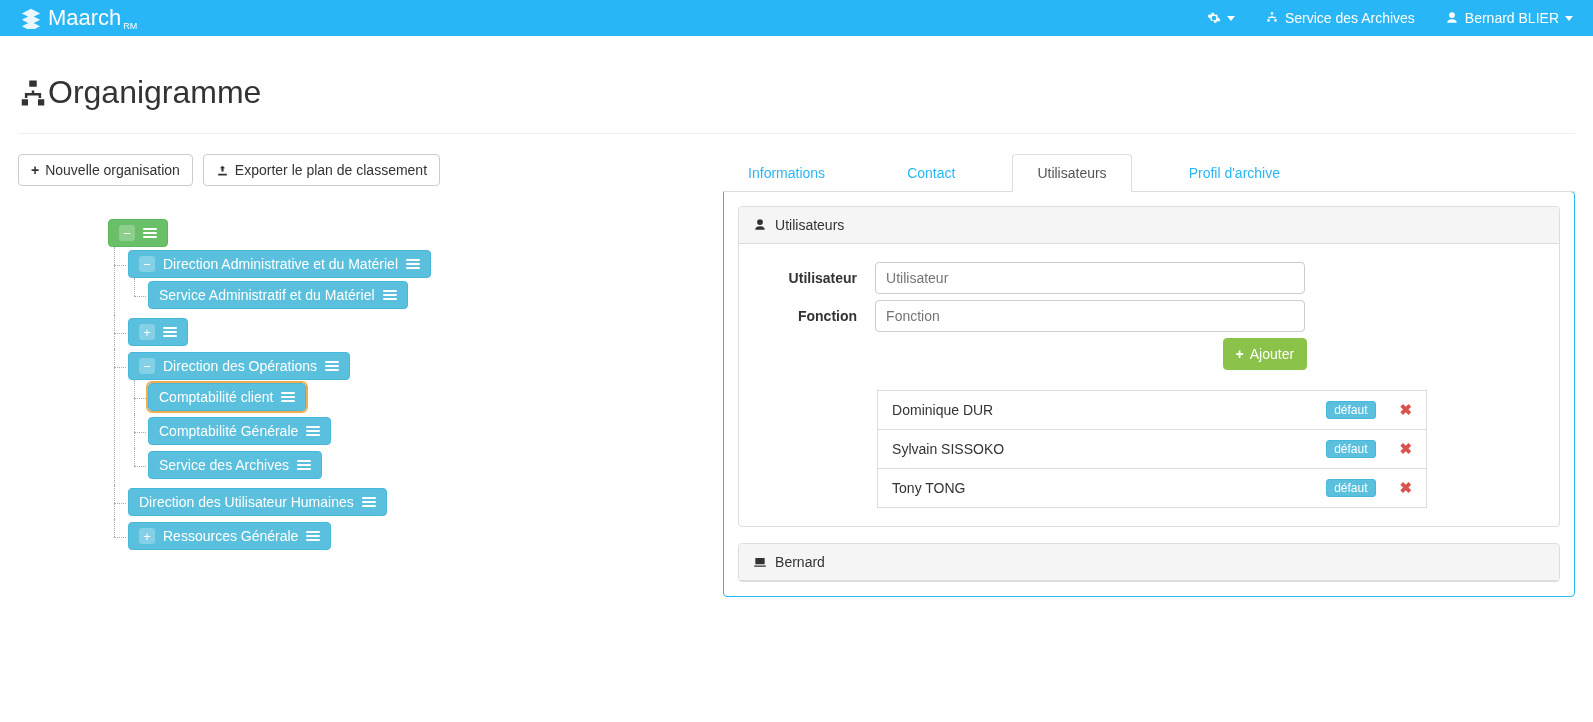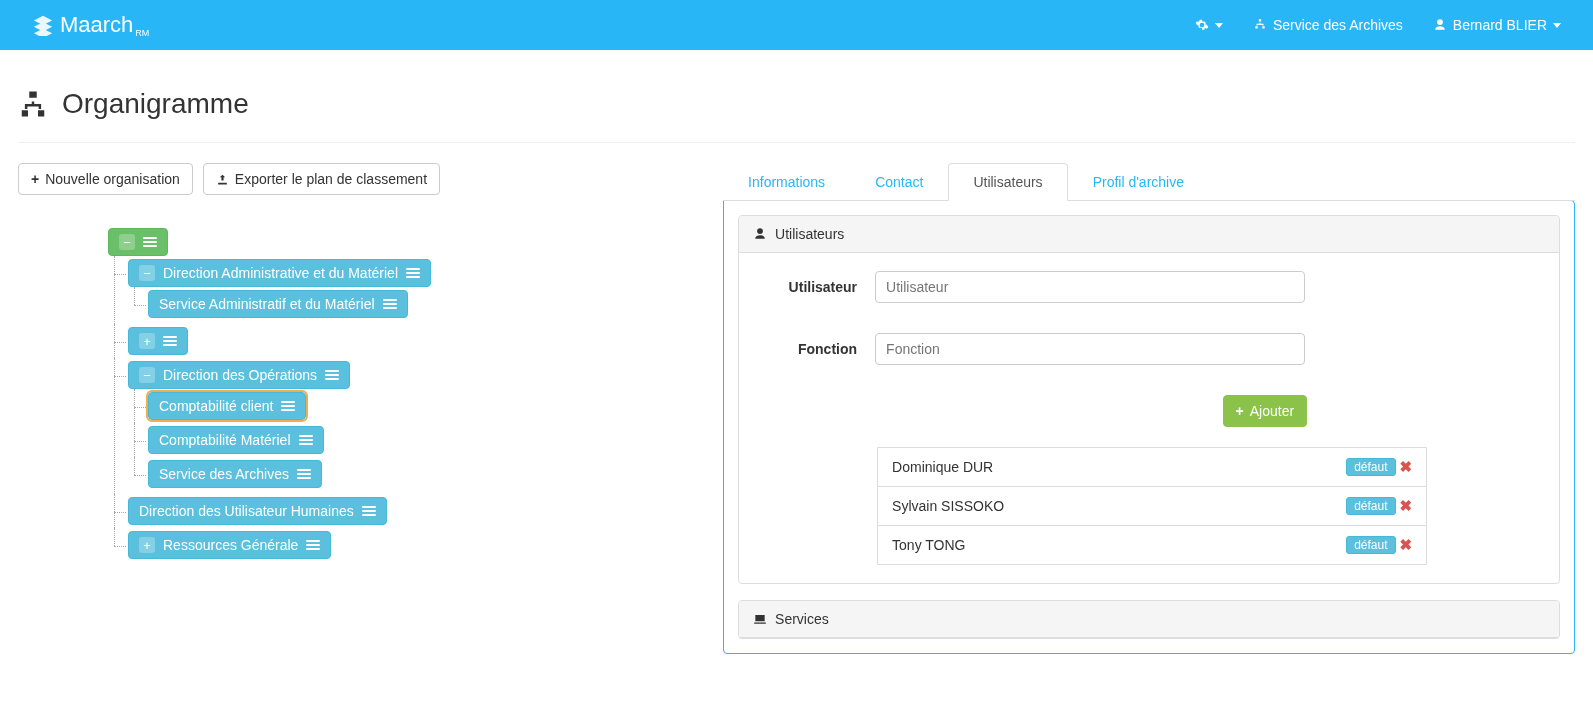--- a/index.html
+++ b/index.html
@@ -2,36 +2,36 @@
 <html><head>
 <meta charset="utf-8">
 <style>
   * { box-sizing: border-box; margin: 0; padding: 0; }
   body { font-family: "Helvetica Neue", Helvetica, Arial, sans-serif; font-size: 14px; color: #333; background: #fff; }
 
   
   .navbar {
     background: #29B6F6;
     color: #fff;
-    height: 50px;
+    height: 36px;
     display: flex;
     align-items: center;
-    padding: 0 32px;
+    padding: 0 20px;
     justify-content: space-between;
   }
   .navbar-left { display: flex; align-items: center; gap: 8px; }
   .navbar-brand { font-size: 22px; font-weight: 300; display: flex; align-items: center; gap: 6px; }
   .navbar-brand .sub { font-size: 9px; position: relative; top: 8px; left: -4px; }
   .navbar-right { display: flex; align-items: center; gap: 30px; font-size: 14px; }
   .navbar-right .nav-item { display: flex; align-items: center; gap: 6px; cursor: pointer; }
 
   .logo-box { width: 22px; height: 22px; color:#fff; }
 
   .container { padding: 20px 18px; }
-  .page-title { display: flex; align-items: center; gap: 14px; font-size: 28px; color: #333; font-weight: 400; margin: 18px 0 22px 0; }
+  .page-title { display: flex; align-items: center; font-size: 32px; color: #333; font-weight: 400; margin: 18px 0 22px 0; }
   hr.sep { border: none; border-top: 1px solid #eee; margin-bottom: 20px; }
 
   .columns { display: flex; gap: 20px; }
   .col-left { flex: 0 0 44%; }
   .col-right { flex: 1; }
 
   .toolbar { display: flex; gap: 10px; margin-bottom: 30px; }
   .btn {
     display: inline-flex; align-items: center; gap: 6px;
     background: #fff; border: 1px solid #ccc; border-radius: 4px;
@@ -79,38 +79,38 @@
   .nav-tabs li { margin-bottom: -1px; }
   .nav-tabs a {
     display:block; padding: 10px 24px; color:#29B6F6; text-decoration:none; cursor:pointer;
     border: 1px solid transparent; border-radius: 4px 4px 0 0;
   }
   .nav-tabs li.active a {
     color:#555; background:#fff; border-color:#ddd #ddd #fff;
   }
 
   .tab-pane { border:1px solid #29B6F6; border-top:1px solid #29B6F6; border-radius: 0 4px 4px 4px; padding: 14px; margin-top:-1px; }
-  .nav-tabs { position:relative; z-index:1; }
+  .nav-tabs { position:relative; z-index:1;gap:32px; }
 
   .panel { border:1px solid #ddd; border-radius:4px; margin-bottom: 16px; }
   .panel-heading { background:#f5f5f5; border-bottom:1px solid #ddd; padding:10px 14px; color:#333; display:flex; align-items:center; gap:8px; border-radius:4px 4px 0 0;}
   .panel-body { padding: 18px; }
 
-  .form-row { display:flex; align-items:center; margin-bottom: 30px; gap: 18px; }
+  .form-row { display:flex; align-items:center; margin-bottom: 6px; gap: 18px; }
   .form-row label { width: 100px; text-align:right; font-weight:700; color:#333; }
   .form-row input {
     flex:1; max-width: 430px; padding:7px 10px; border:1px solid #ccc; border-radius:4px;
     font-size:14px; color:#555;
   }
   .form-actions { display:flex; justify-content:flex-end; max-width: 550px; margin-bottom: 20px; }
 
   .list-group { border:1px solid #ddd; border-radius:0; max-width: 550px; margin-left: 120px; }
   .list-group-item { padding: 10px 14px; border-top:1px solid #ddd; display:flex; align-items:center; justify-content:space-between; }
   .list-group-item:first-child { border-top:none; }
-  .list-group-item .rhs { display:flex; gap:4px; }
+  .list-group-item .rhs { display:flex; gap:24px; }
   .remove-x { color:#d9534f; font-weight:700; cursor:pointer; font-size:15px; }
 
   .caret { display:inline-block; width:0; height:0; border-left:4px solid transparent; border-right:4px solid transparent; border-top:5px solid #fff; vertical-align:middle; }
 </style>
 </head>
 <body>
 
 <div class="navbar">
   <div class="navbar-left">
     <div class="navbar-brand">
@@ -230,21 +230,21 @@
                       <span>Comptabilité client</span>
                       <span class="menu-lines">
                           <span></span>
                           <span></span>
                           <span></span>
                         </span>
                     </span>
                   </li>
                   <li class="has-siblings-below">
                     <span class="node">
-                      <span>Comptabilité Matériel</span>
+                      <span>Comptabilité Générale</span>
                       <span class="menu-lines">
                           <span></span>
                           <span></span>
                           <span></span>
                         </span>
                     </span>
                   </li>
                   <li>
                     <span class="node">
                       <span>Service des Archives</span>
@@ -348,19 +348,19 @@
               </div>
             </div>
           </div>
         </div>
 
         <div class="panel" style="margin-bottom:0">
           <div class="panel-heading">
             <svg width="14" height="14" viewBox="0 0 24 24">
                 <path fill="#333" d="M4 5h16v11H4zM2 18h20v2H2z"></path>
               </svg>
-            <span>Services</span>
+            <span>Bernard</span>
           </div>
         </div>
       </div>
     </div>
   </div>
 </div>
 
 </body></html>

